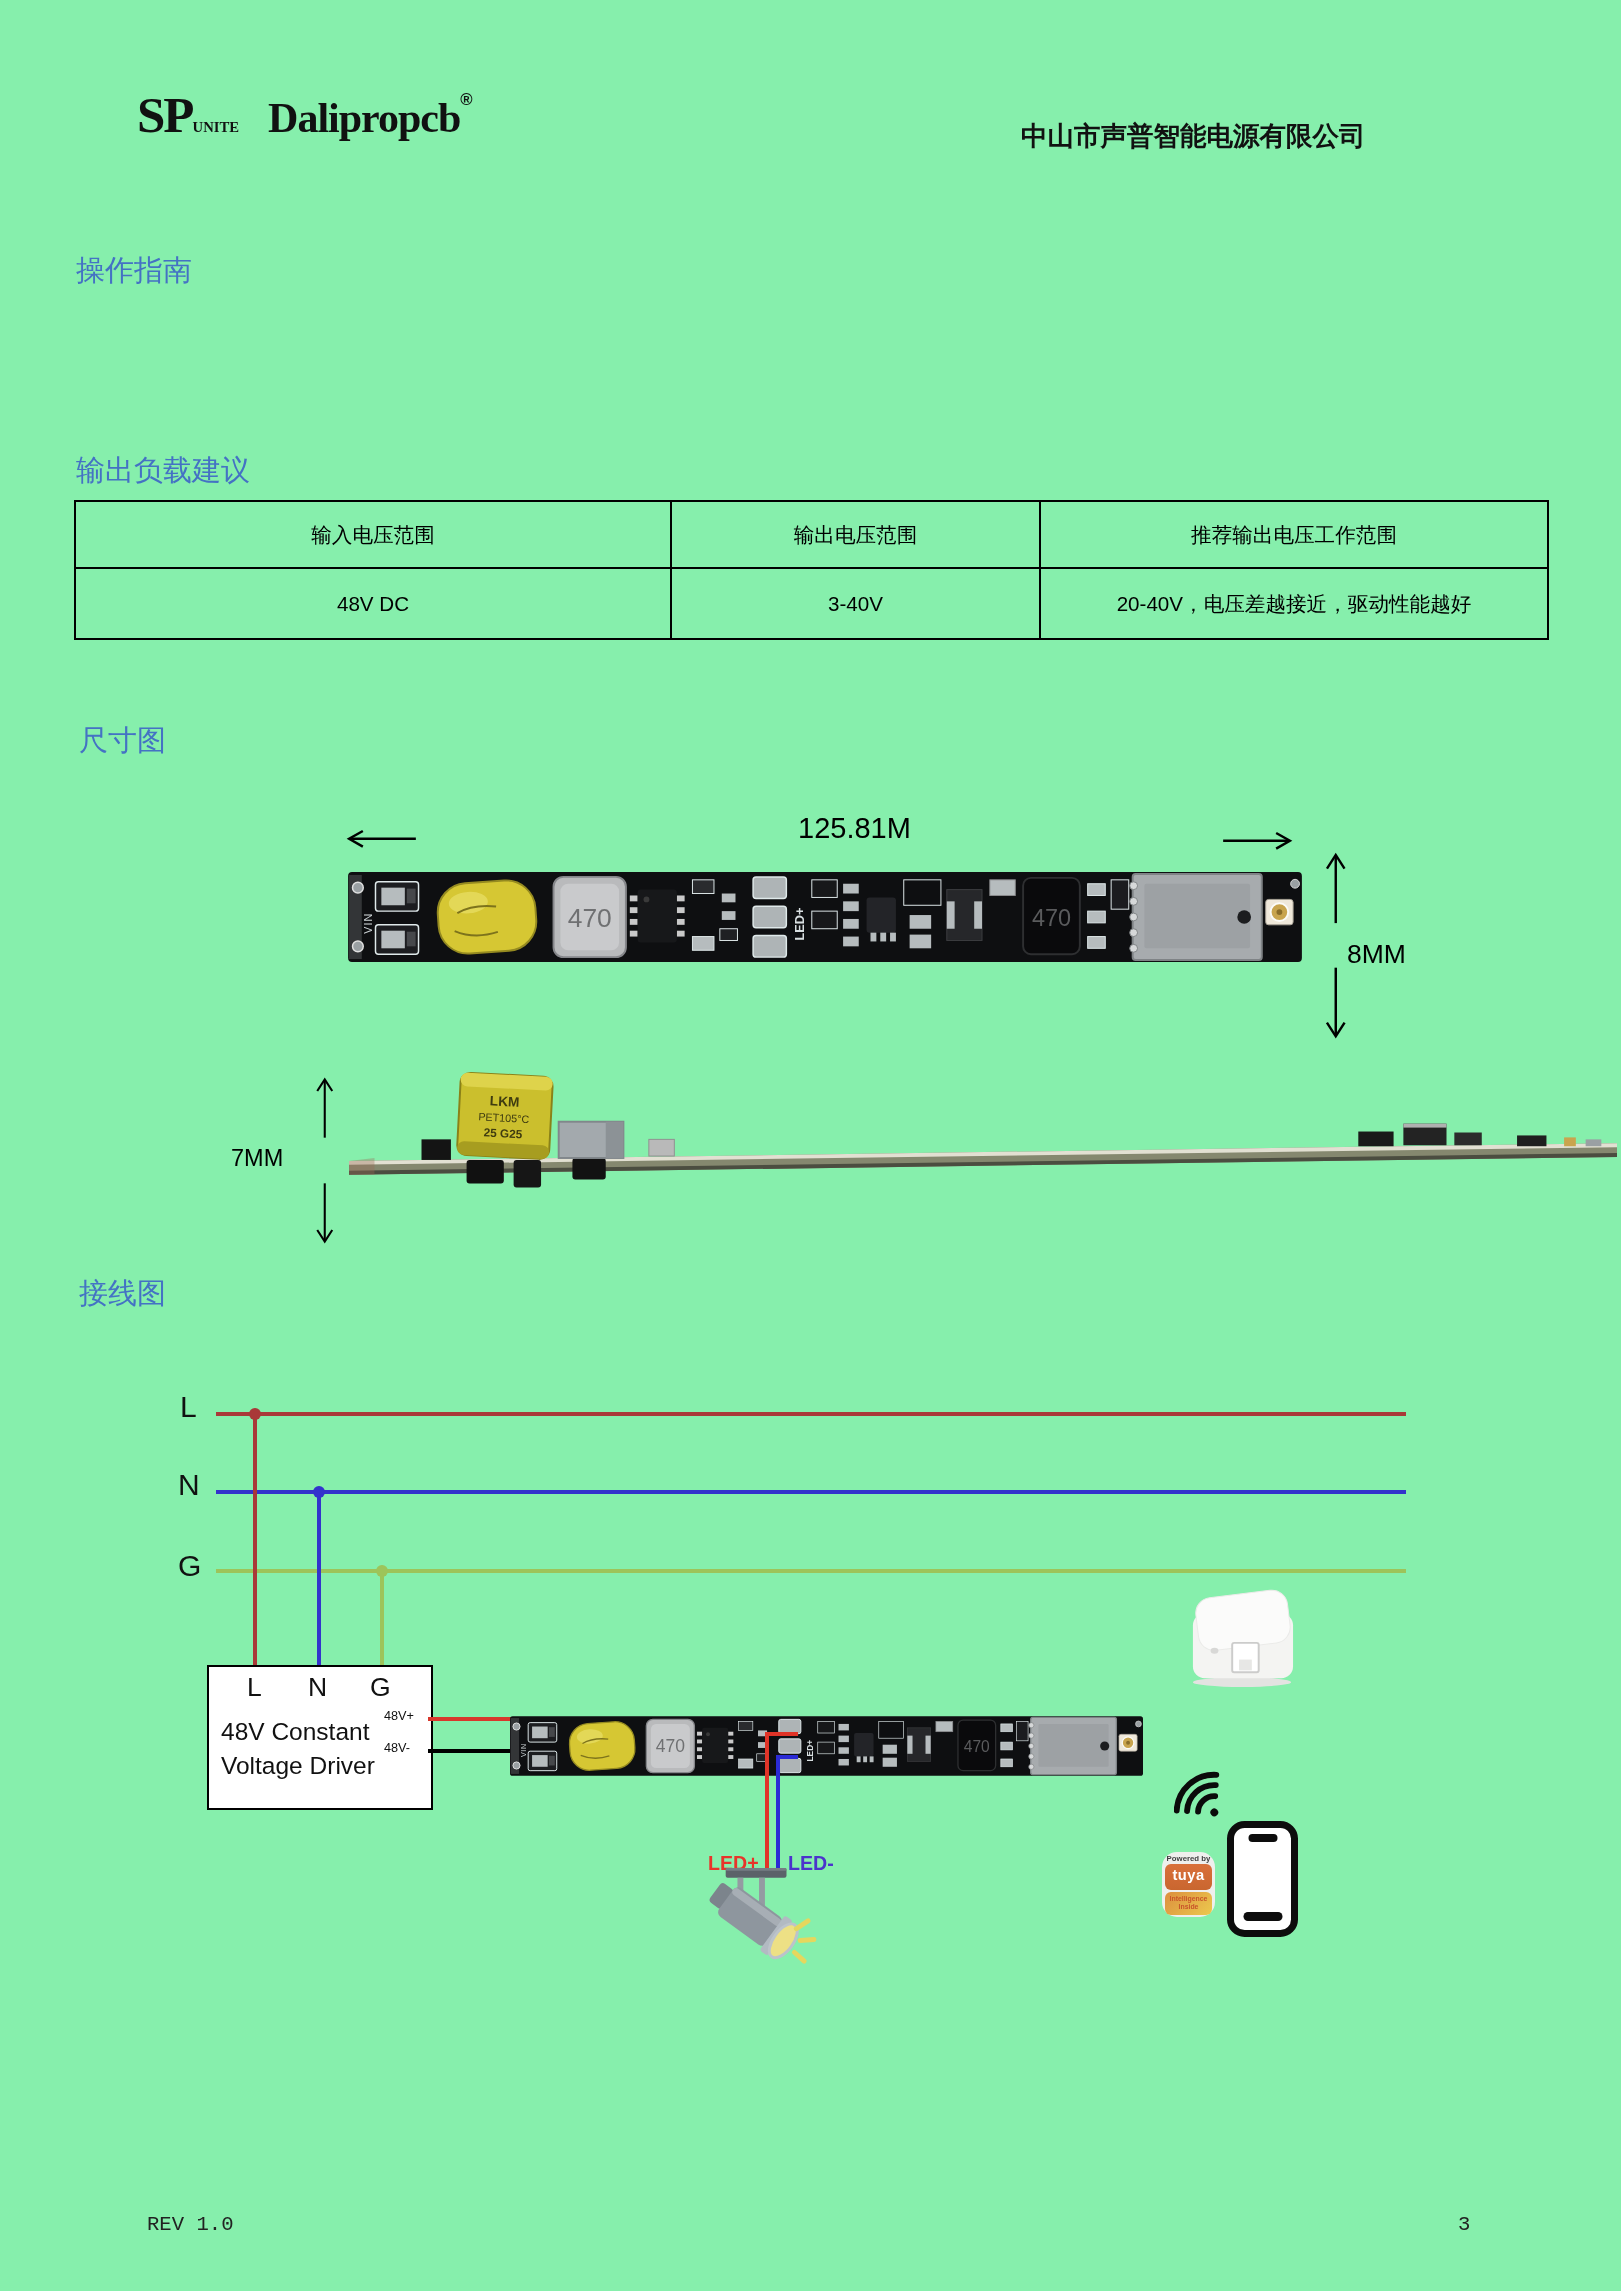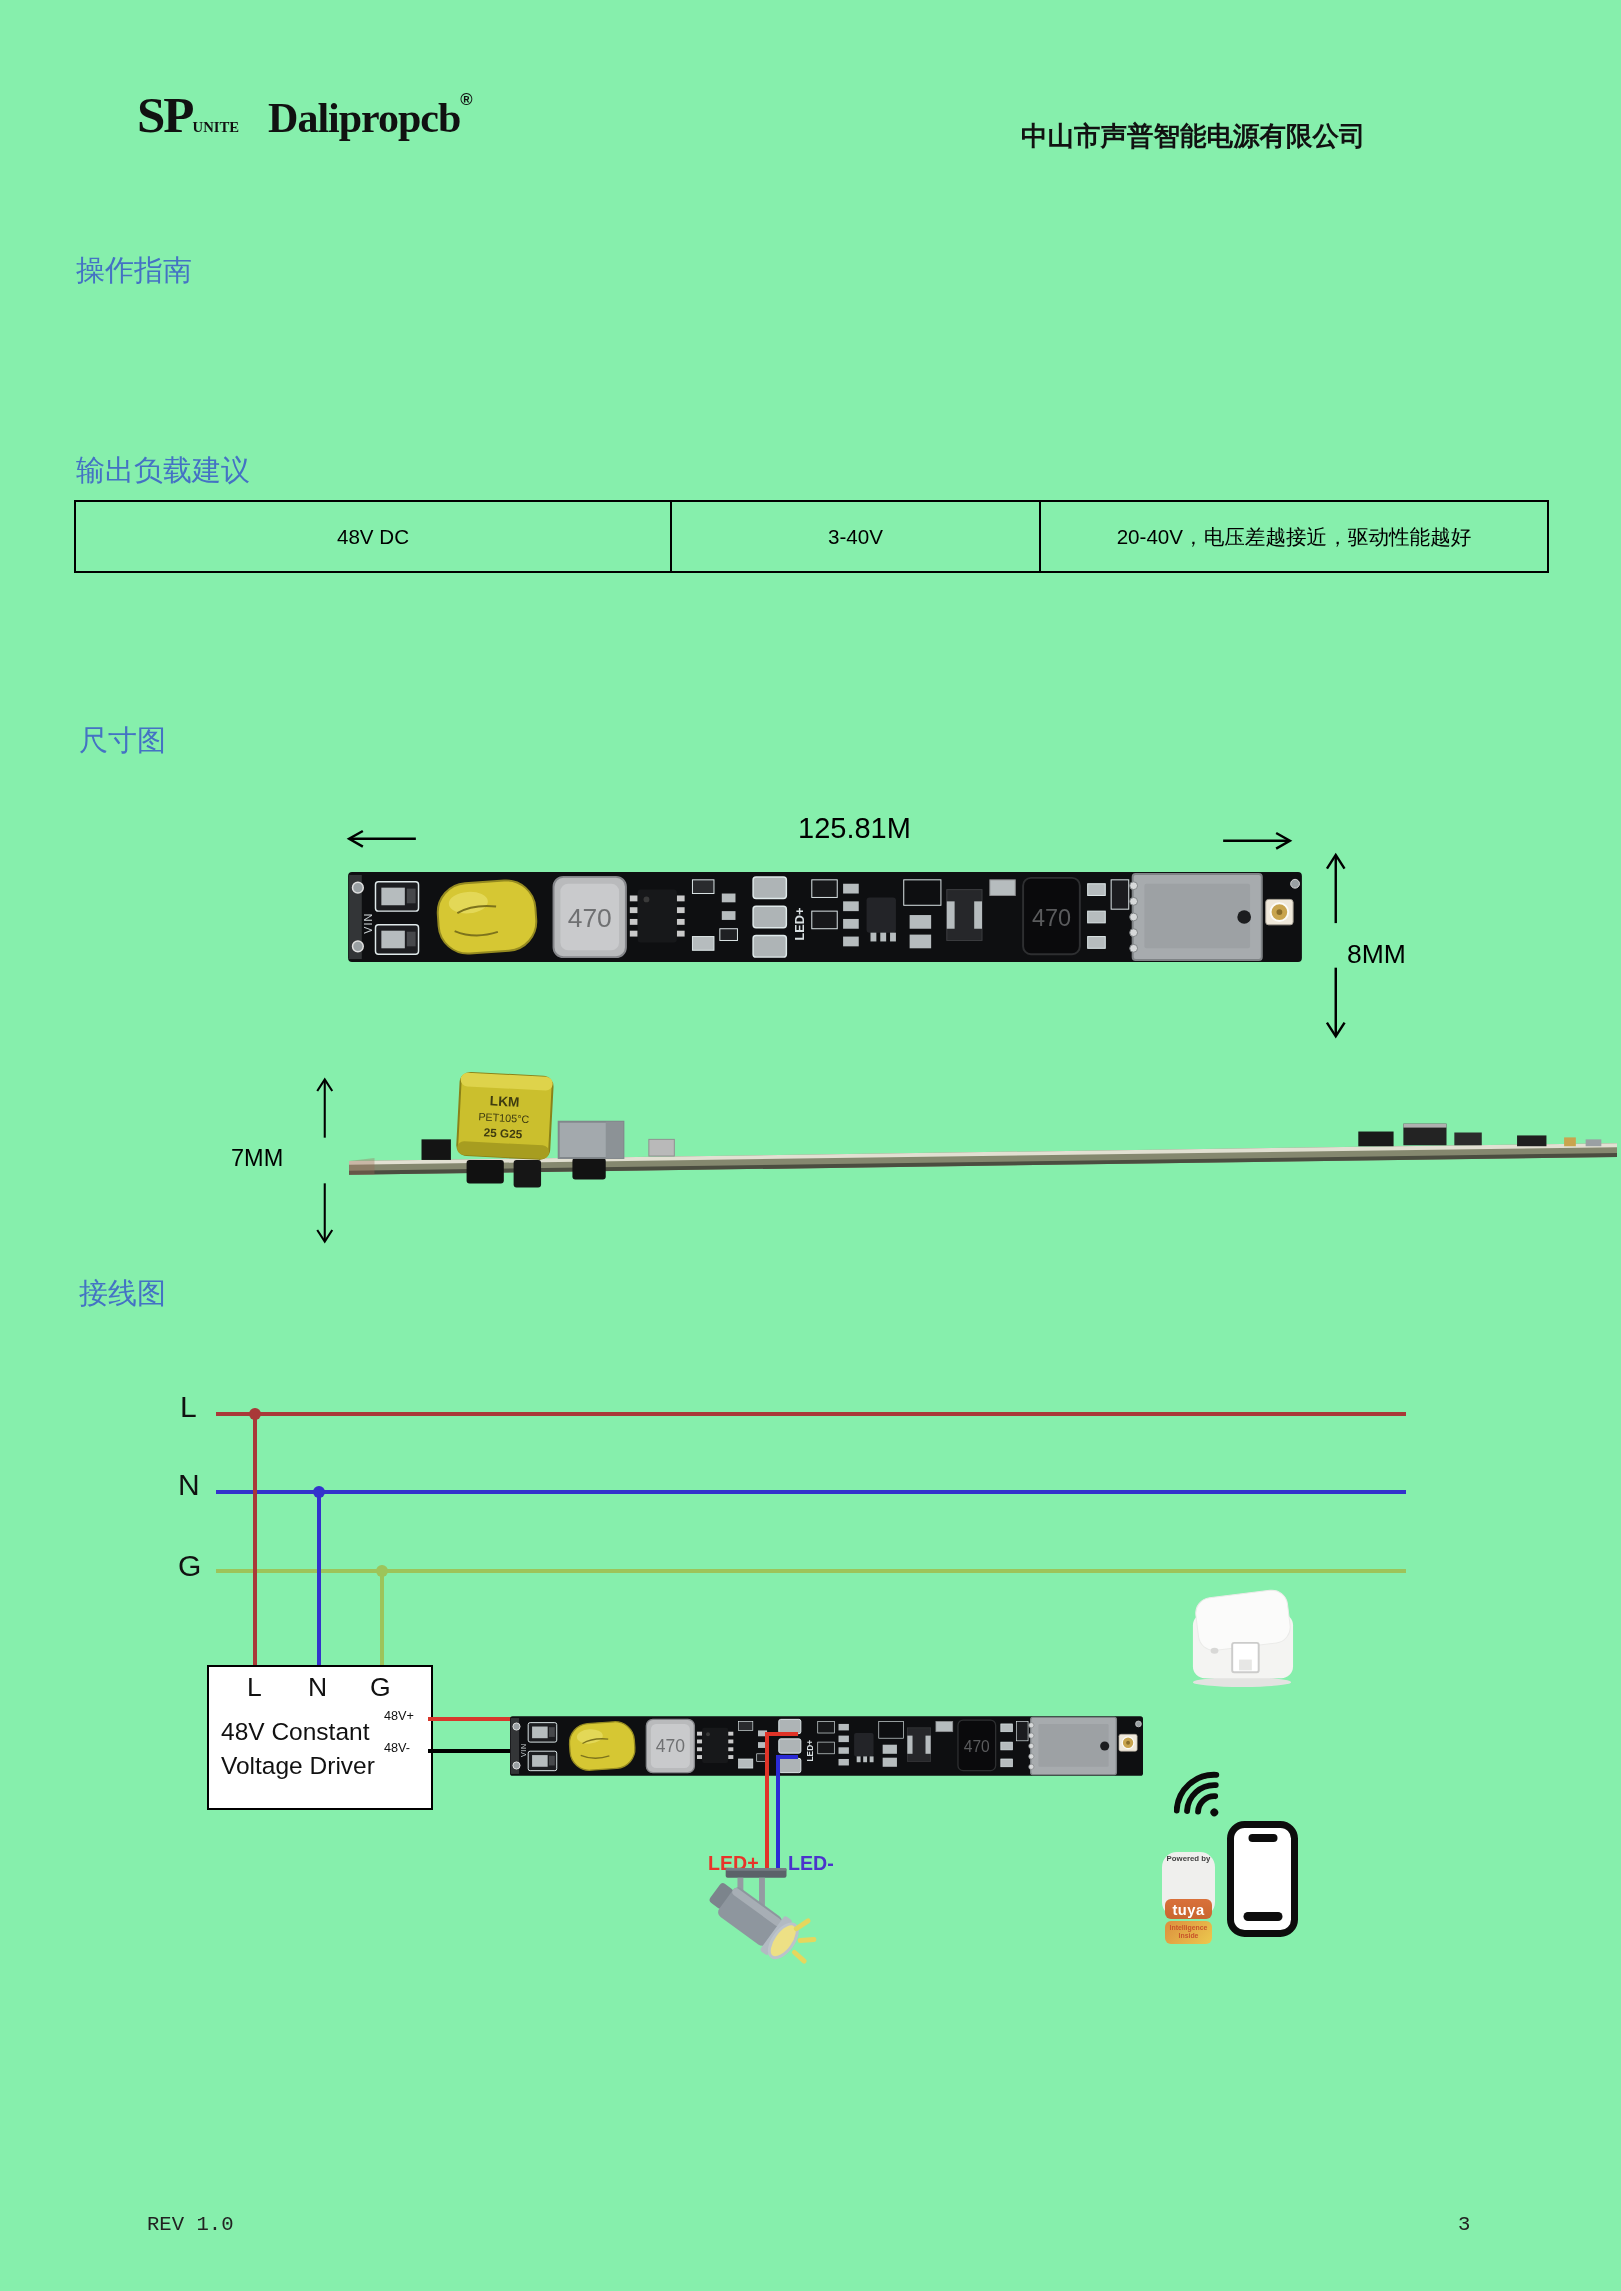--- a/index.html
+++ b/index.html
@@ -26,22 +26,22 @@
   .lng-label{font-size:30px;color:#111;}
   .driver-box{position:absolute;border:2.9px solid #000;background:#fff;}
   .term-label{font-size:26.5px;color:#111;}
   .driver-name{font-size:24.5px;line-height:34px;color:#111;}
   .out-label{font-size:12.7px;color:#111;}
   .led-label{font-size:19.6px;font-weight:bold;}
   
   .tuya-badge{position:absolute;width:53px;height:65px;background:#efefed;border-radius:15px;
               padding:2px 2.9px;box-sizing:border-box;text-align:center;}
   .tuya-pb{font-size:7.8px;font-weight:bold;color:#3f3f3f;line-height:9.8px;}
-  .tuya-brand{background:linear-gradient(#d9703a,#c9662f);border-radius:5.9px;height:20px;line-height:22.5px;
-              color:#fff;font-weight:bold;font-size:14.7px;letter-spacing:0.5px;margin-top:35px;}
+  .tuya-brand{background:linear-gradient(#d9703a,#c9662f);border-radius:5.9px;height:26px;line-height:22.5px;
+              color:#fff;font-weight:bold;font-size:14.7px;letter-spacing:0.5px;}
   .tuya-tag{background:linear-gradient(135deg,#dc8f3e,#ecc94e);border-radius:5.9px;height:23.5px;
             font-size:6.9px;font-weight:bold;color:#c8532a;line-height:8.8px;padding-top:2.9px;box-sizing:border-box;margin-top:2px;}
   
   .phone{position:absolute;width:71px;height:116px;border:7.8px solid #0d0d0d;border-radius:17.6px;
          background:#fff;box-sizing:border-box;}
   .phone-notch{position:absolute;top:5.9px;left:50%;transform:translateX(-50%);width:29px;height:7.8px;
                border-radius:3.9px;background:#0d0d0d;}
   .phone-bar{position:absolute;bottom:8.8px;left:50%;transform:translateX(-50%);width:39px;height:8.8px;
              border-radius:4.4px;background:#0d0d0d;}
   
@@ -145,20 +145,25 @@
   <div class="abs sec-title" style="left:76px;top:251px;text-align:center;">操作指南</div>
 
   <div class="abs sec-title" style="left:76px;top:451px;">输出负载建议</div>
   <table class="load abs" style="left:74px;top:500px;width:1472px;">
     <colgroup>
         <col style="width:596px">
         <col style="width:369px">
         <col style="width:508px">
       </colgroup>
     <tbody>
+        <tr>
+      <td style="height:65px;">输入电压范围</td>
+      <td>输出电压范围</td>
+      <td>推荐输出电压工作范围</td>
+    </tr>
     <tr>
       <td style="height:69px;">48V DC</td>
       <td>3-40V</td>
       <td>20-40V，电压差越接近，驱动性能越好</td>
     </tr>
   </tbody>
     </table>
 
   <div class="abs sec-title" style="left:79px;top:721px;">尺寸图</div>
 

